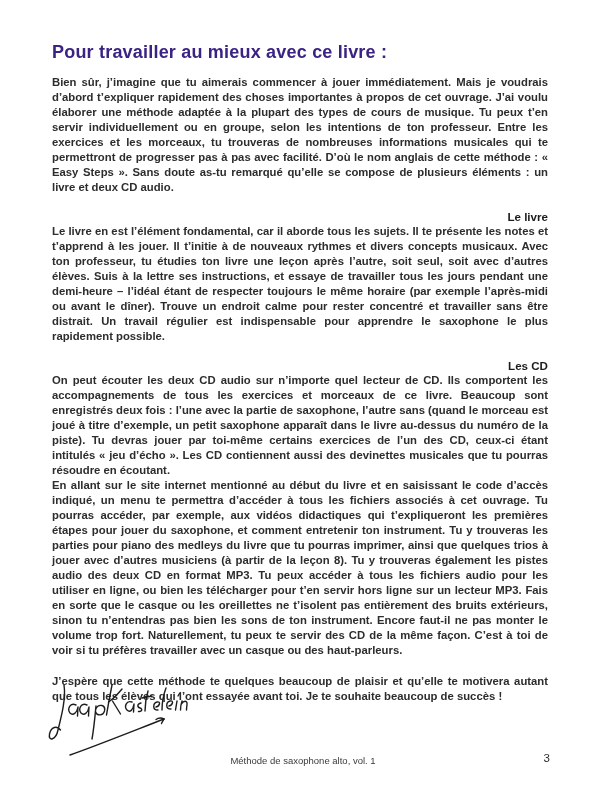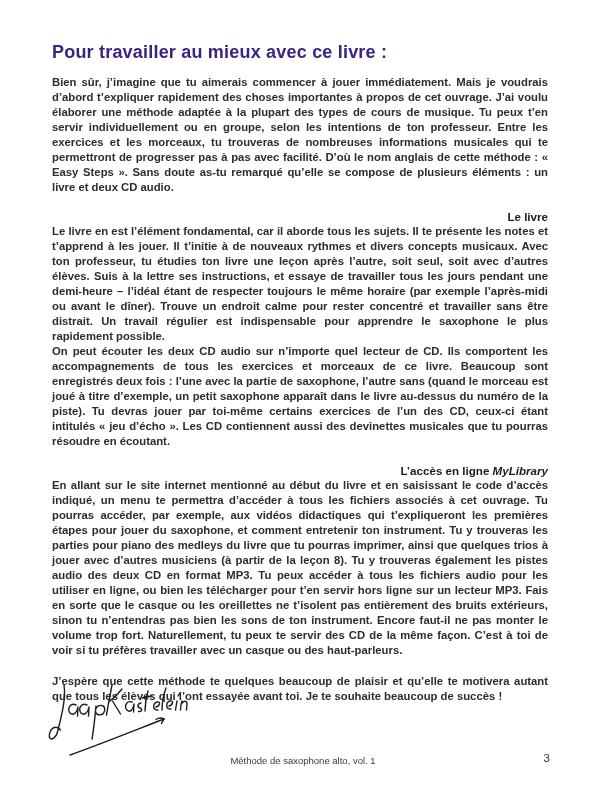--- a/index.html
+++ b/index.html
@@ -81,23 +81,23 @@
 <div class="page">
   <div class="content">
 
     <h1 class="doc-title">Pour travailler au mieux avec ce livre :</h1>
 
     <p class="body-par intro">Bien sûr, j’imagine que tu aimerais commencer à jouer immédiatement. Mais je voudrais d’abord t’expliquer rapidement des choses importantes à propos de cet ouvrage. J’ai voulu élaborer une méthode adaptée à la plupart des types de cours de musique. Tu peux t’en servir individuellement ou en groupe, selon les intentions de ton professeur. Entre les exercices et les morceaux, tu trouveras de nombreuses informations musicales qui te permettront de progresser pas à pas avec facilité. D’où le nom anglais de cette méthode : « Easy Steps ». Sans doute as-tu remarqué qu’elle se compose de plusieurs éléments : un livre et deux CD audio.</p>
 
     <h2 class="sec-heading"><span>Le livre</span><span class="italic-part"></span></h2>
     <p class="body-par">Le livre en est l’élément fondamental, car il aborde tous les sujets. Il te présente les notes et t’apprend à les jouer. Il t’initie à de nouveaux rythmes et divers concepts musicaux. Avec ton professeur, tu étudies ton livre une leçon après l’autre, soit seul, soit avec d’autres élèves. Suis à la lettre ses instructions, et essaye de travailler tous les jours pendant une demi-heure – l’idéal étant de respecter toujours le même horaire (par exemple l’après-midi ou avant le dîner). Trouve un endroit calme pour rester concentré et travailler sans être distrait. Un travail régulier est indispensable pour apprendre le saxophone le plus rapidement possible.</p>
 
+    <h2 class="sec-heading"><span>Les CD</span><span class="italic-part"></span></h2>
     <p class="body-par">On peut écouter les deux CD audio sur n’importe quel lecteur de CD. Ils comportent les accompagnements de tous les exercices et morceaux de ce livre. Beaucoup sont enregistrés deux fois : l’une avec la partie de saxophone, l’autre sans (quand le morceau est joué à titre d’exemple, un petit saxophone apparaît dans le livre au-dessus du numéro de la piste). Tu devras jouer par toi-même certains exercices de l’un des CD, ceux-ci étant intitulés « jeu d’écho ». Les CD contiennent aussi des devinettes musicales que tu pourras résoudre en écoutant.</p>
 
-    <h2 class="sec-heading"><span>L’accès en ligne </span><span class="italic-part">MyLibrary</span></h2>
     <p class="body-par">En allant sur le site internet mentionné au début du livre et en saisissant le code d’accès indiqué, un menu te permettra d’accéder à tous les fichiers associés à cet ouvrage. Tu pourras accéder, par exemple, aux vidéos didactiques qui t’expliqueront les premières étapes pour jouer du saxophone, et comment entretenir ton instrument. Tu y trouveras les parties pour piano des medleys du livre que tu pourras imprimer, ainsi que quelques trios à jouer avec d’autres musiciens (à partir de la leçon 8). Tu y trouveras également les pistes audio des deux CD en format MP3. Tu peux accéder à tous les fichiers audio pour les utiliser en ligne, ou bien les télécharger pour t’en servir hors ligne sur un lecteur MP3. Fais en sorte que le casque ou les oreillettes ne t’isolent pas entièrement des bruits extérieurs, sinon tu n’entendras pas bien les sons de ton instrument. Encore faut-il ne pas monter le volume trop fort. Naturellement, tu peux te servir des CD de la même façon. C’est à toi de voir si tu préfères travailler avec un casque ou des haut-parleurs.</p>
 
     <p class="body-par closing">J’espère que cette méthode te quelques beaucoup de plaisir et qu’elle te motivera autant que tous les élèves qui l’ont essayée avant toi. Je te souhaite beaucoup de succès !</p>
   </div>
 
   <div class="signature" title="Jaap Kastelein">
     <svg viewBox="0 0 140 83" width="140" height="83">
       <g stroke="#1d1d1d" stroke-width="1.4" fill="none" stroke-linecap="round" stroke-linejoin="round">
 
         <path d="M16,7 C18,20 14,36 10,52 C8,62 0,64 1.5,56 C3,49 9,47 12.5,52"></path>

